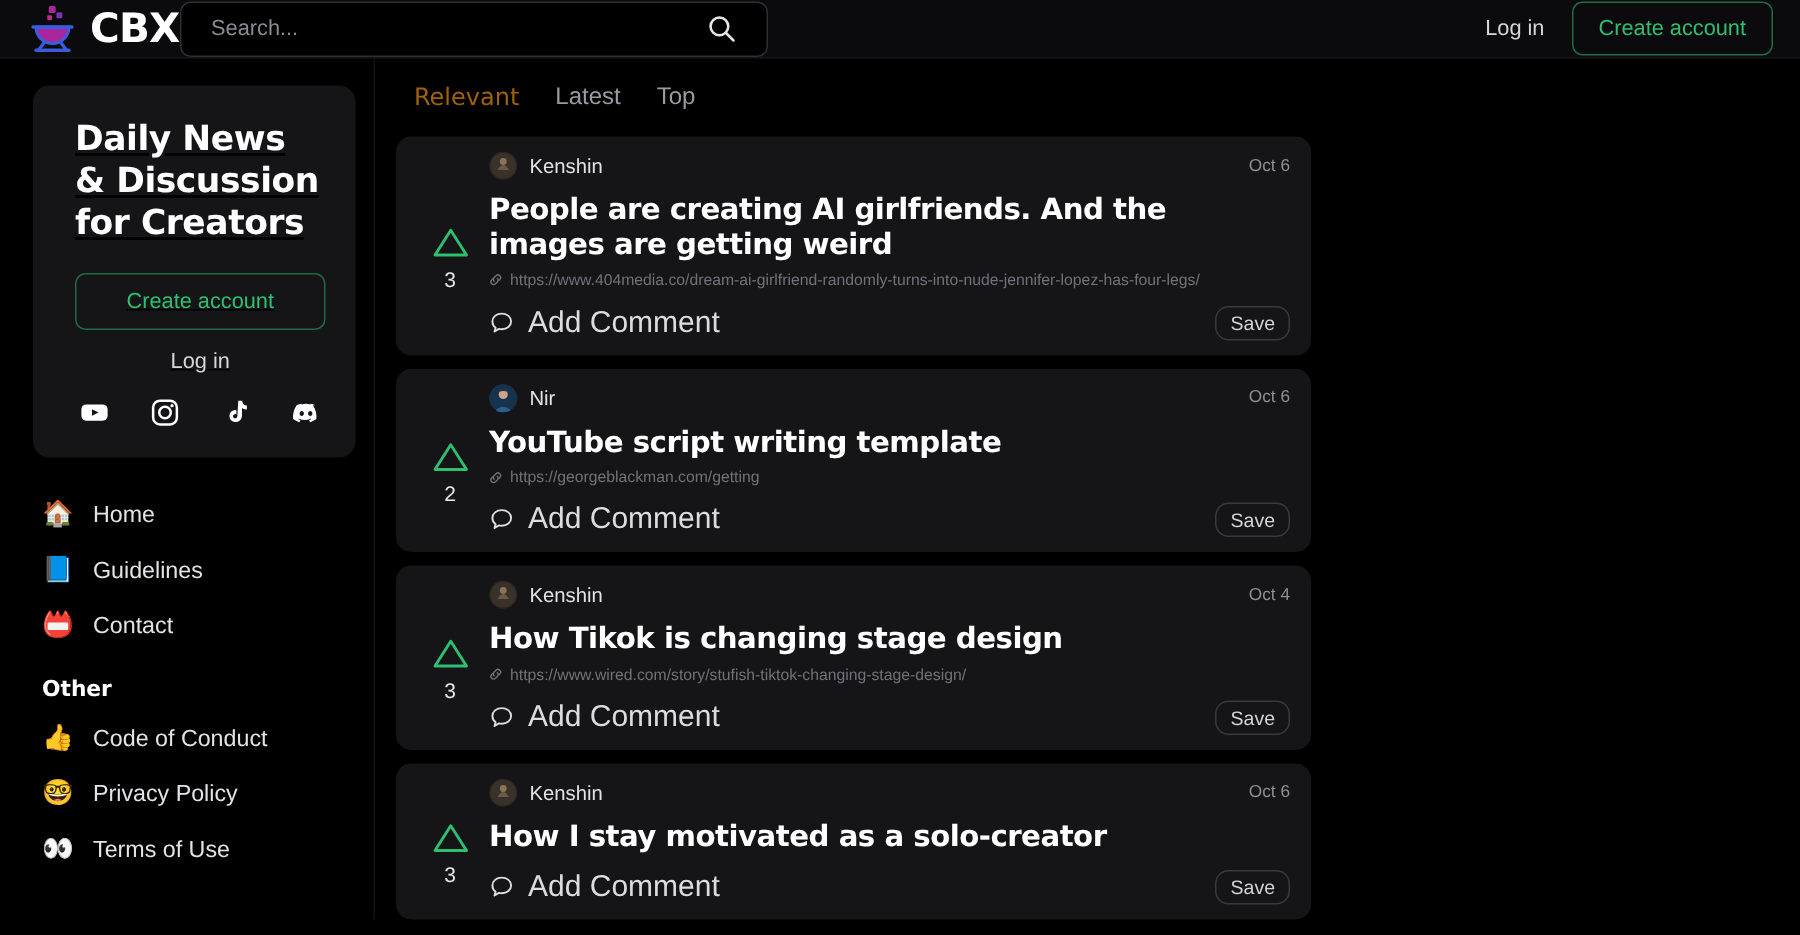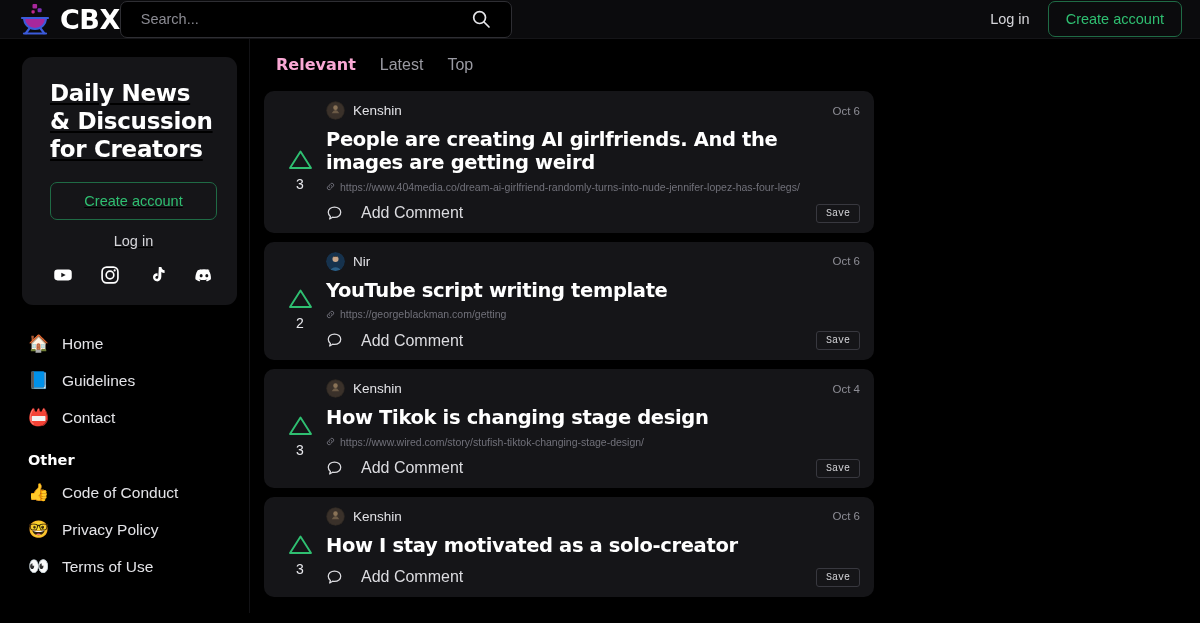--- a/index.html
+++ b/index.html
@@ -119,21 +119,21 @@
   }
 
   
   .main { flex: 1; padding: 16px 0 0 14px; }
   .tabs { display: flex; gap: 24px; align-items: center; padding-left: 12px; }
   .tab {
     font-size: 16px; color: #9a9aa2; cursor: pointer;
     background: none; border: none; padding: 0;
     font-family: "Liberation Sans", sans-serif;
   }
-  .tab.active { color: #f9a8d4; font-weight: bold;
+  .tab.active { color: #a16207; font-weight: normal;
     font-family: "DejaVu Sans", sans-serif; }
 
   .feed { margin-top: 17px; width: 610px; }
   .post {
     background: #151518;
     border-radius: 10px;
     margin-bottom: 9px;
     display: flex;
     padding: 10px 14px 10px 10px;
   }
@@ -170,28 +170,28 @@
   }
   .link-ico { width: 9px; height: 9px; flex: 0 0 9px; display: block; }
   .post-foot {
     display: flex; align-items: center; margin-top: 11px;
   }
   .comment-btn {
     display: flex; align-items: center; gap: 9px;
     background: none; border: none; cursor: pointer; padding: 0;
   }
   .comment-ico { width: 17px; height: 17px; display: block; }
-  .comment-label { color: #dcdce0; font-size: 16px;
-    font-family: "Liberation Sans", sans-serif; margin-left: 9px; }
+  .comment-label { color: #dcdce0; font-size: 20px;
+    font-family: "Liberation Sans", sans-serif; }
   .save-btn {
     margin-left: auto;
-    border: 1px solid #38383f; border-radius: 3px;
+    border: 1px solid #38383f; border-radius: 9px;
     background: transparent; color: #d4d4d8;
-    font-size: 10px; padding: 3px 9px; cursor: pointer;
-    font-family: Liberation Mono, monospace;
+    font-size: 13px; padding: 3px 9px; cursor: pointer;
+    font-family: Liberation Sans, sans-serif;
   }
 </style>
 </head>
 <body>
 
 <div class="topbar">
 
   <div class="brand">
     <svg class="logo-mark" viewBox="0 0 34 34">
       <rect x="14.5" y="2" width="4.6" height="4.6" rx="1" fill="#a8279c"></rect>

